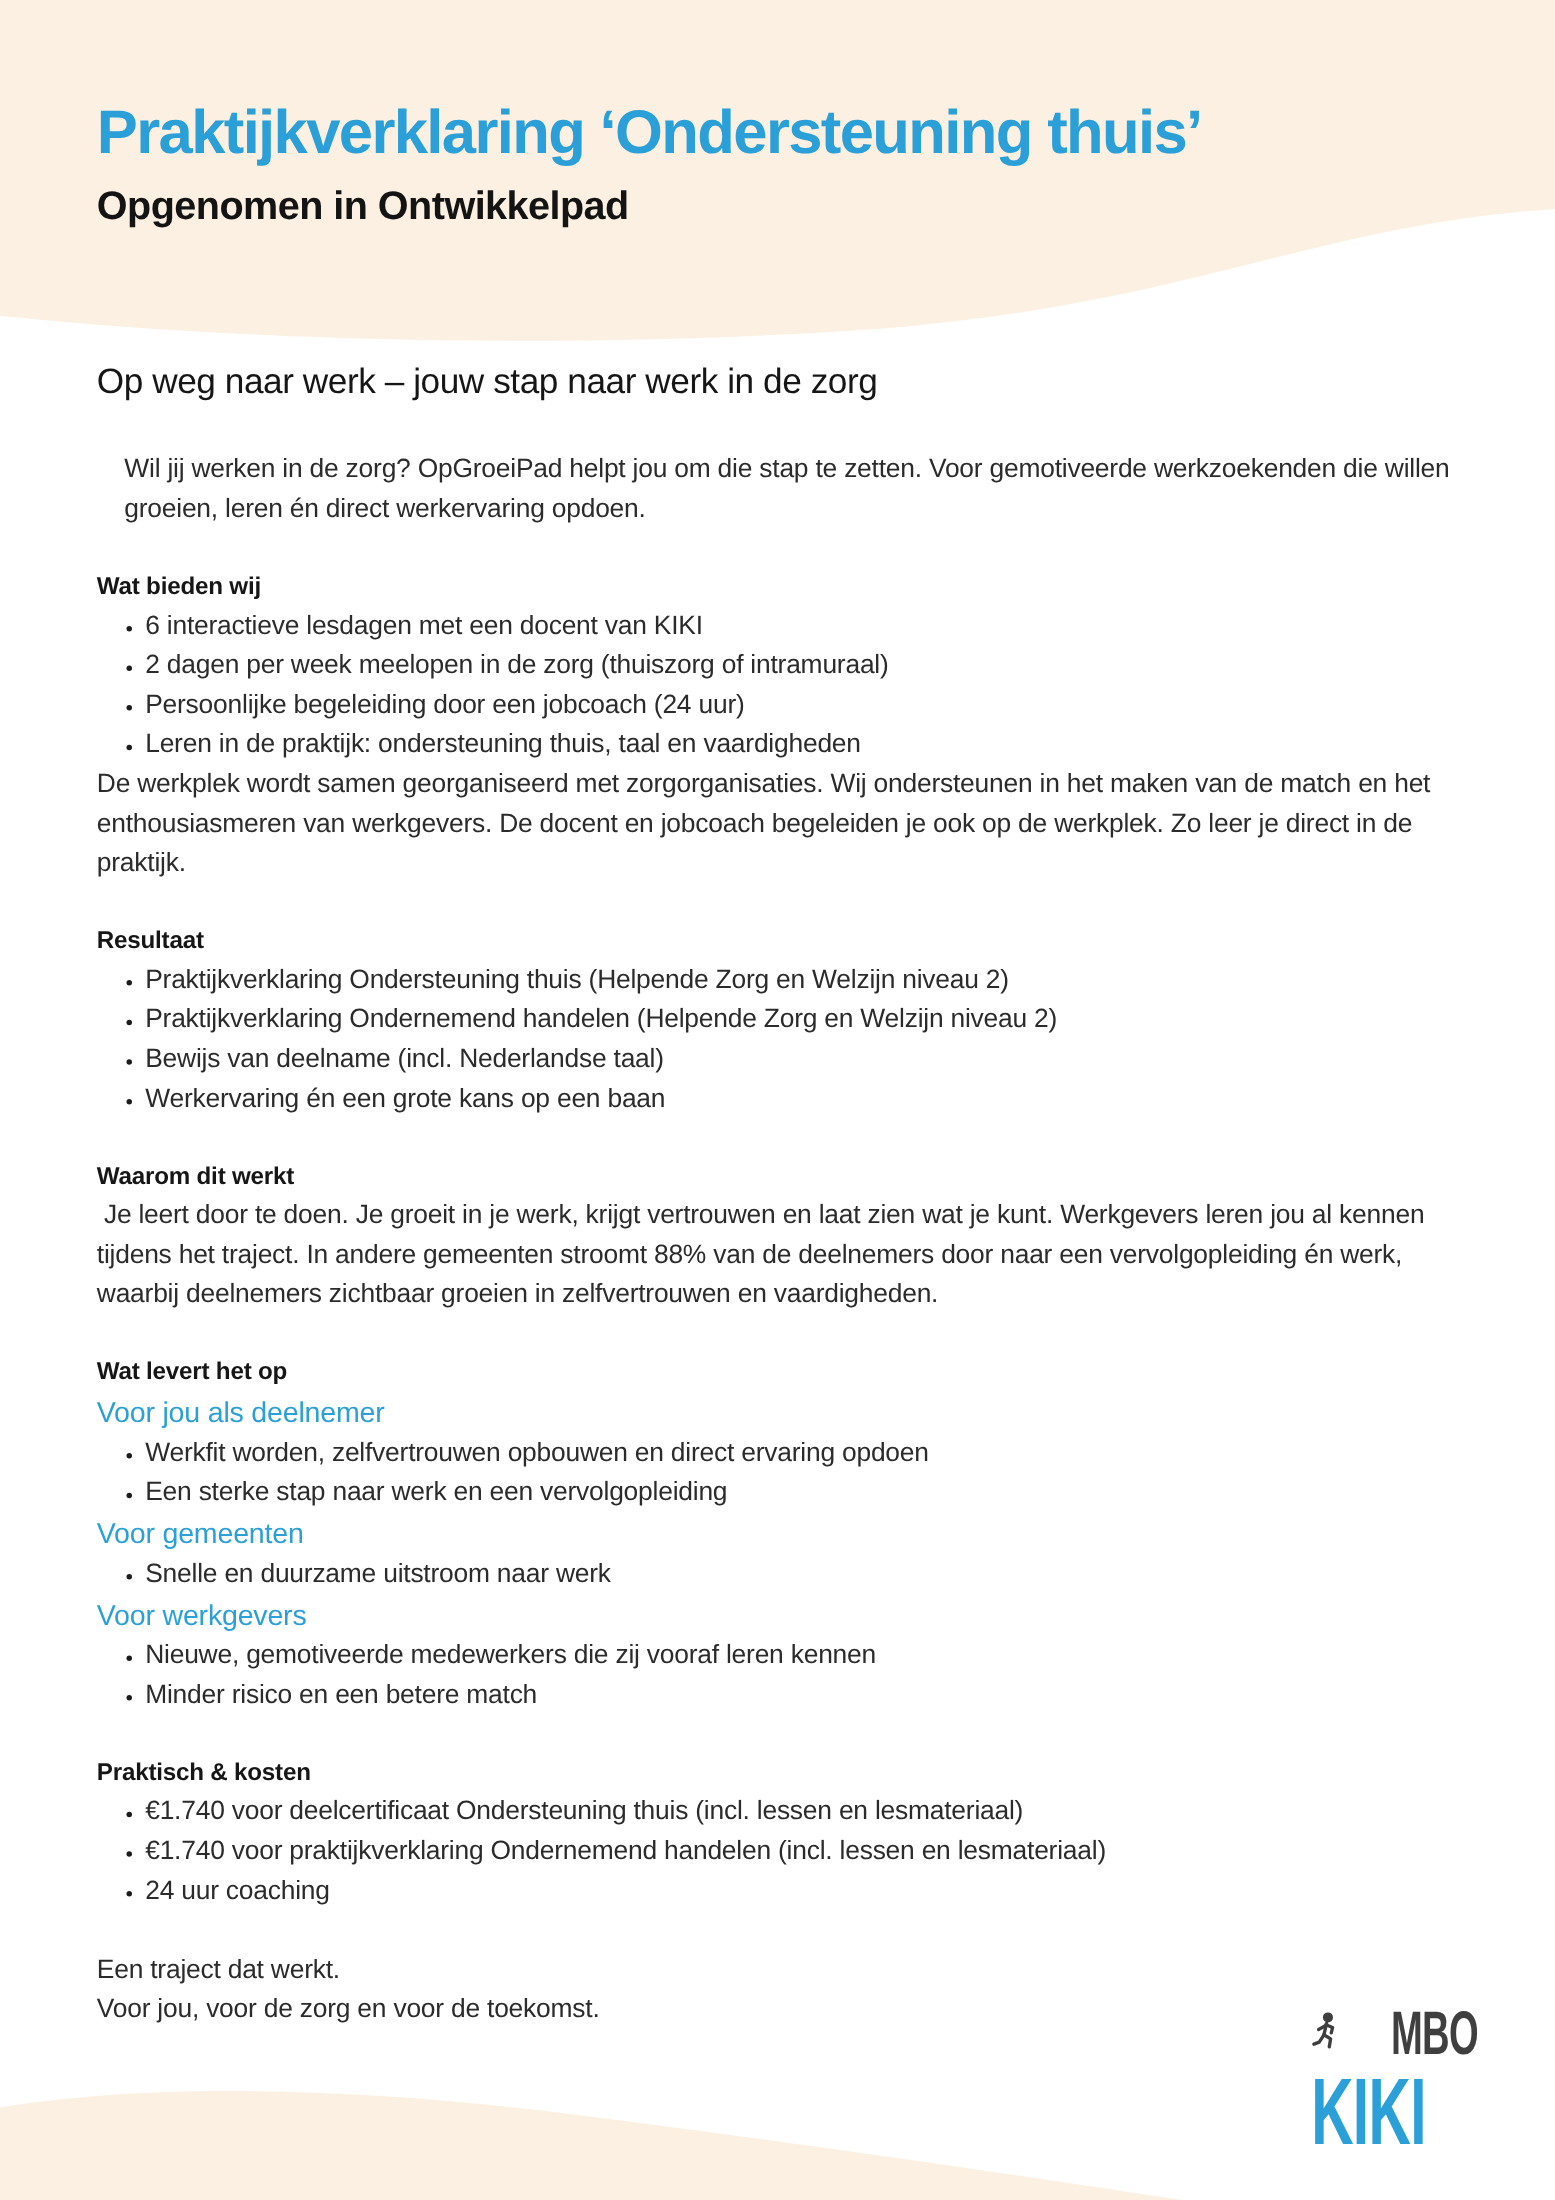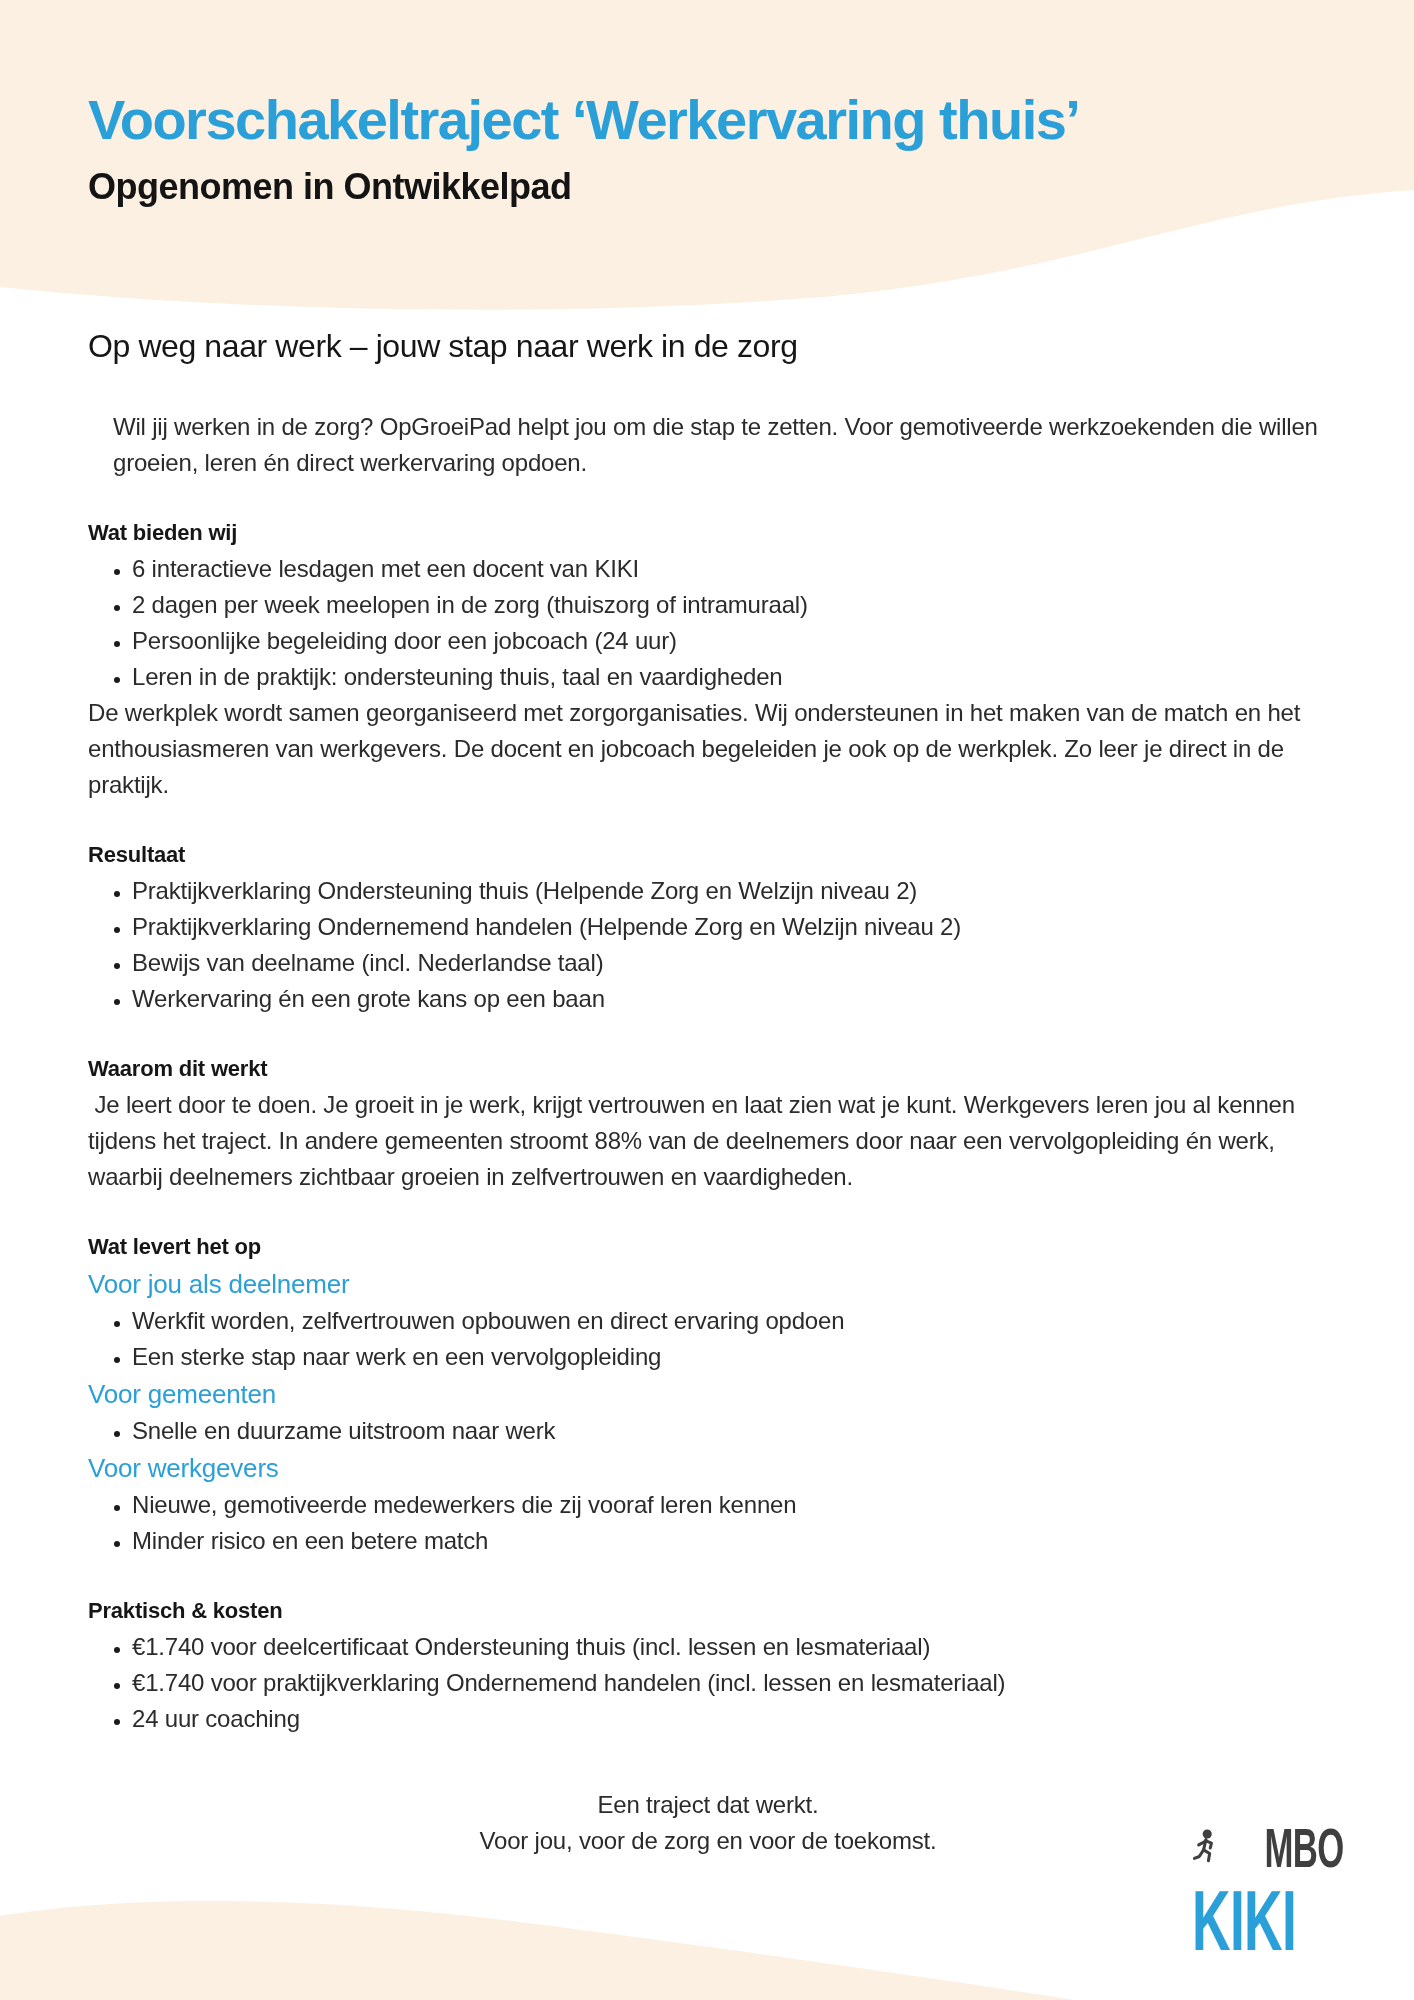--- a/index.html
+++ b/index.html
@@ -85,22 +85,22 @@
   }
   ul.bullets {
     list-style: disc;
     padding-left: 44px;
   }
   ul.bullets li::marker { font-size: 19px; color: #1b1b1b; }
   .pre { white-space: pre-wrap; }
 
   
   .closing {
-    margin-top: 50px;
-    text-align: center;
+    margin-top: 36px;
+    text-align: left;
   }
   .closing p { line-height: 36px; }
 
   
   .logo {
     position: absolute;
     right: 70px;
     bottom: 46px;
     width: 152px;
   }
@@ -147,21 +147,21 @@
 
   <svg class="wave wave-top" viewBox="0 0 1414 312" preserveAspectRatio="none" aria-hidden="true">
     <path d="M0,0 H1414 V190 C1200,204 1092,272 822,297 C562,318 238,312 0,287 Z"></path>
   </svg>
 
   <svg class="wave wave-bottom" viewBox="0 0 1414 110" preserveAspectRatio="none" aria-hidden="true">
     <path d="M0,110 V26 C120,6 300,4 520,32 C740,60 930,88 1075,110 Z"></path>
   </svg>
 
   <header class="header">
-    <h1 class="page-title">Voorschakeltraject ‘Werkervaring thuis’</h1>
+    <h1 class="page-title">Praktijkverklaring ‘Ondersteuning thuis’</h1>
     <div class="page-subtitle">Opgenomen in Ontwikkelpad</div>
   </header>
 
   <main class="content">
 
     <h2 class="main-heading">Op weg naar werk – jouw stap naar werk in de zorg</h2>
 
     <p class="intro-paragraph">Wil jij werken in de zorg? OpGroeiPad helpt jou om die stap te zetten. Voor gemotiveerde werkzoekenden die willen groeien, leren én direct werkervaring opdoen.</p>
 
     <section class="section">

